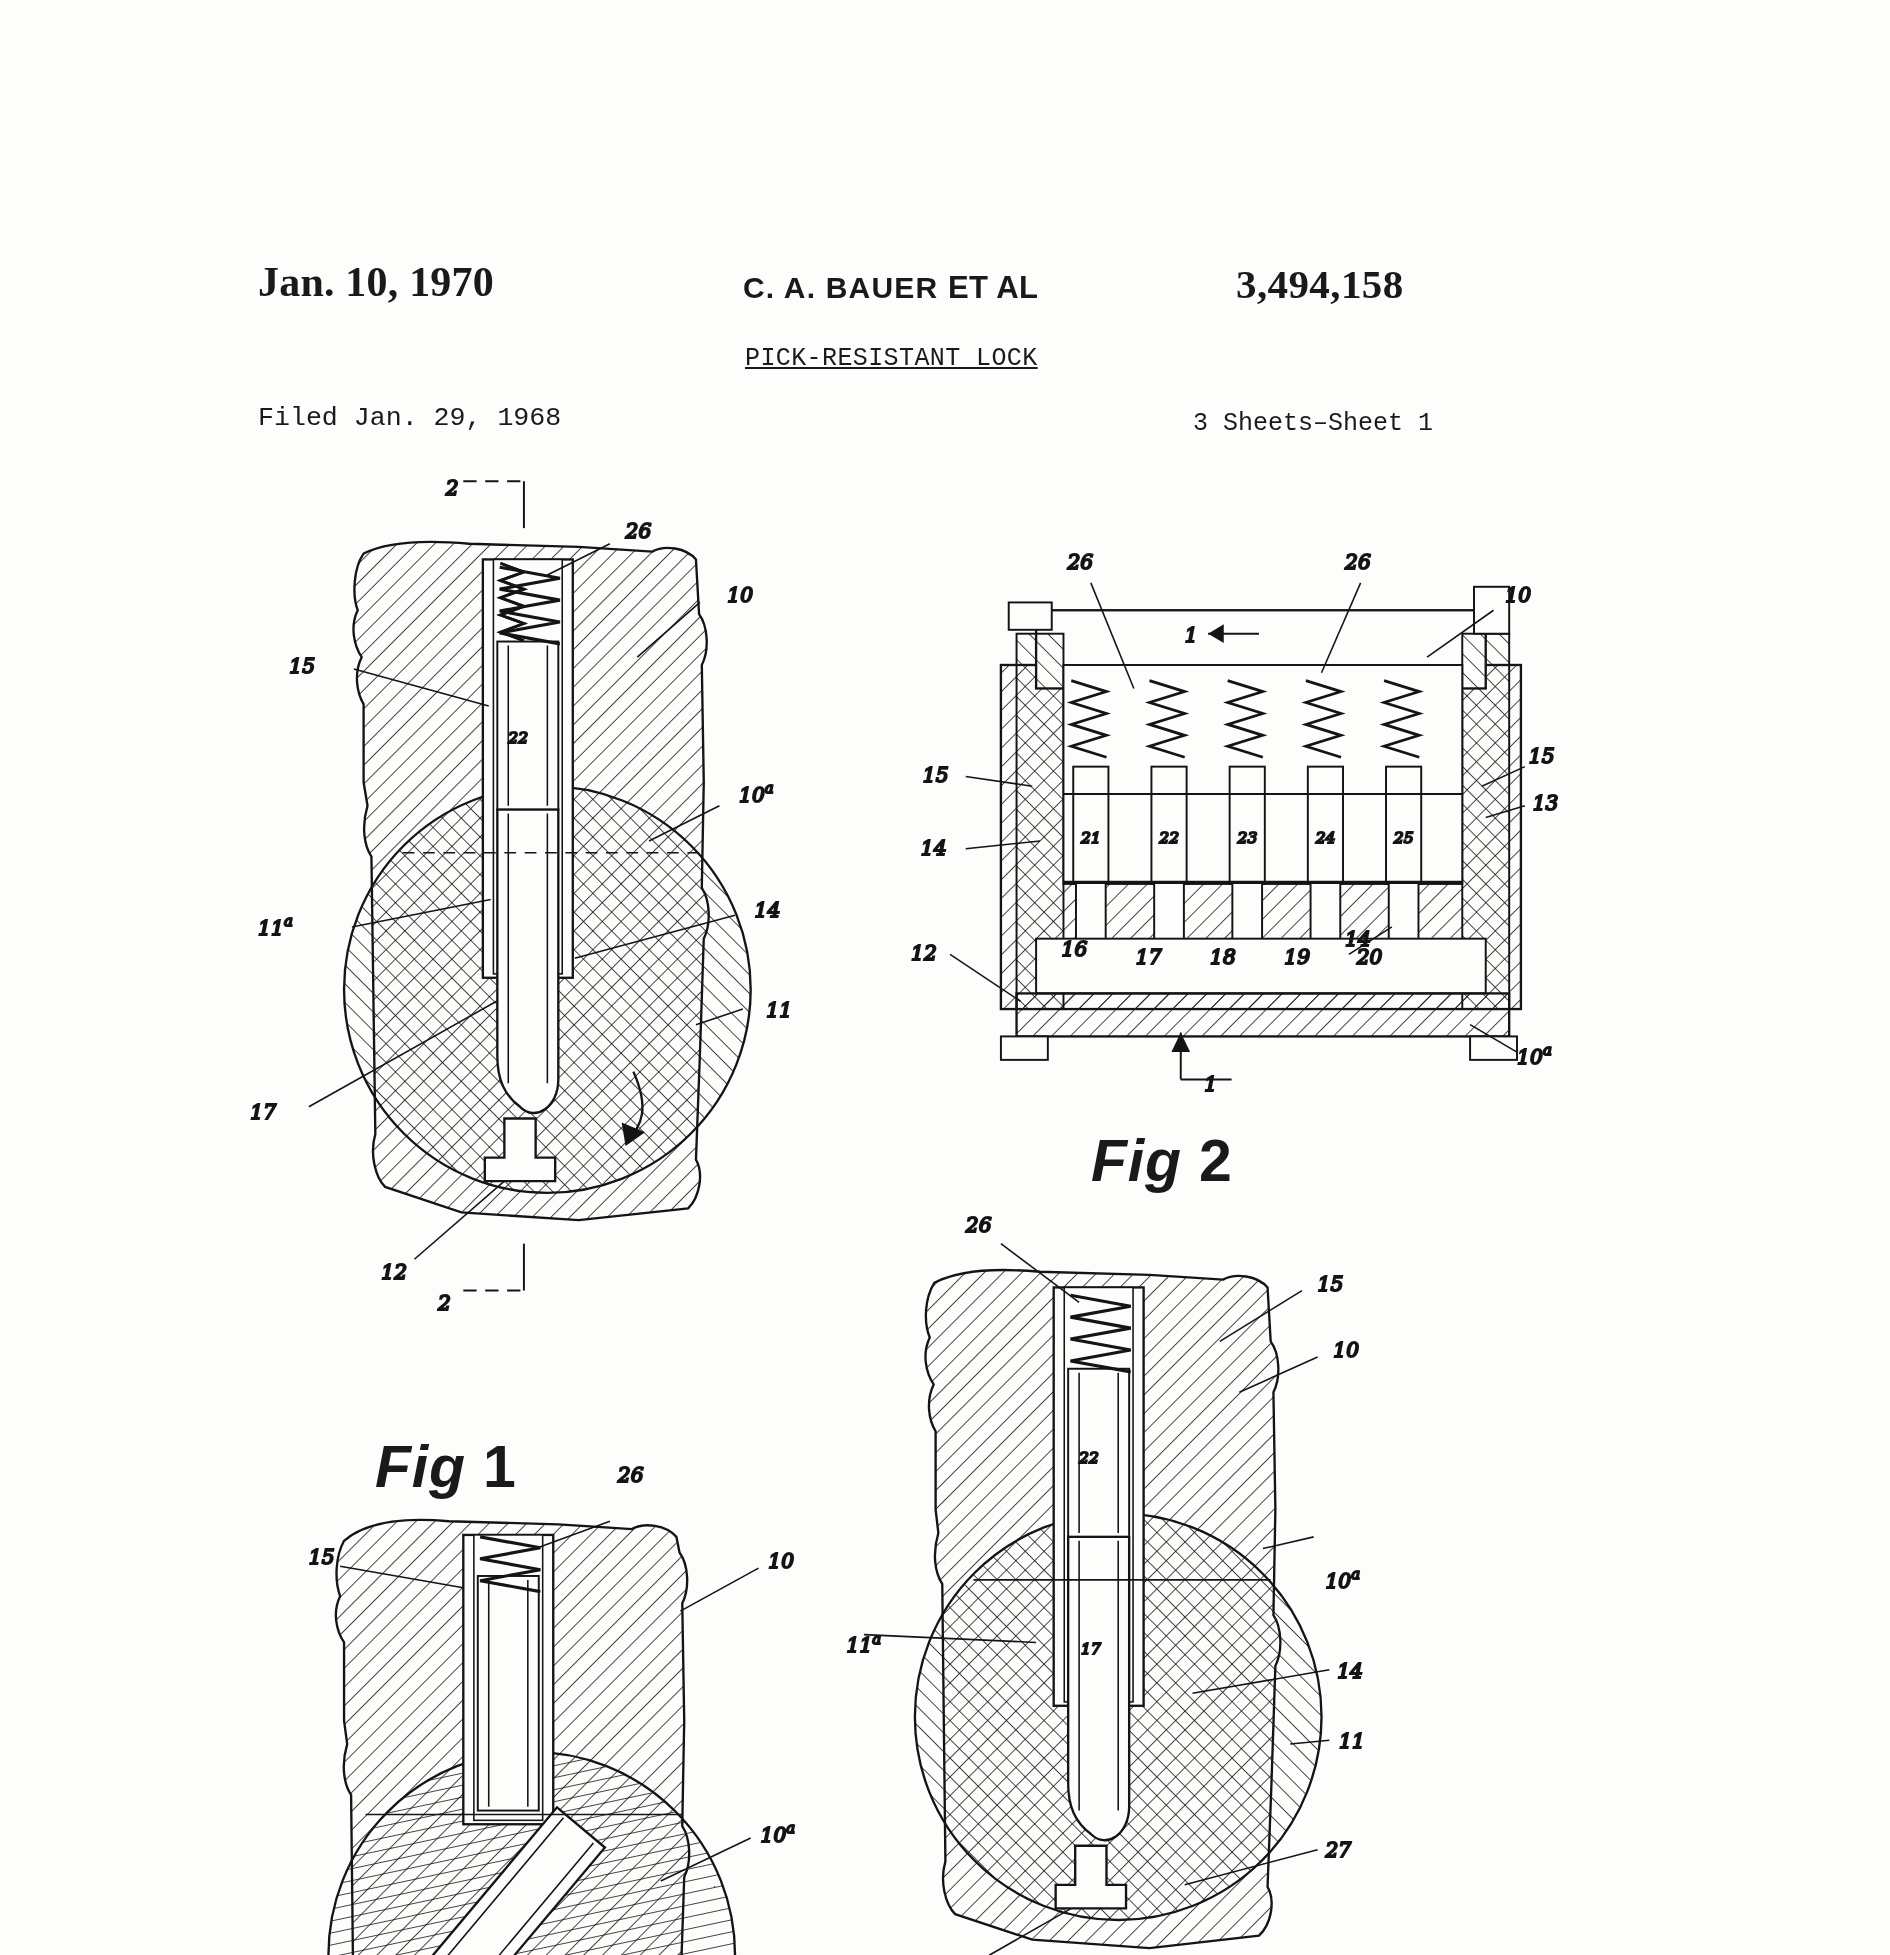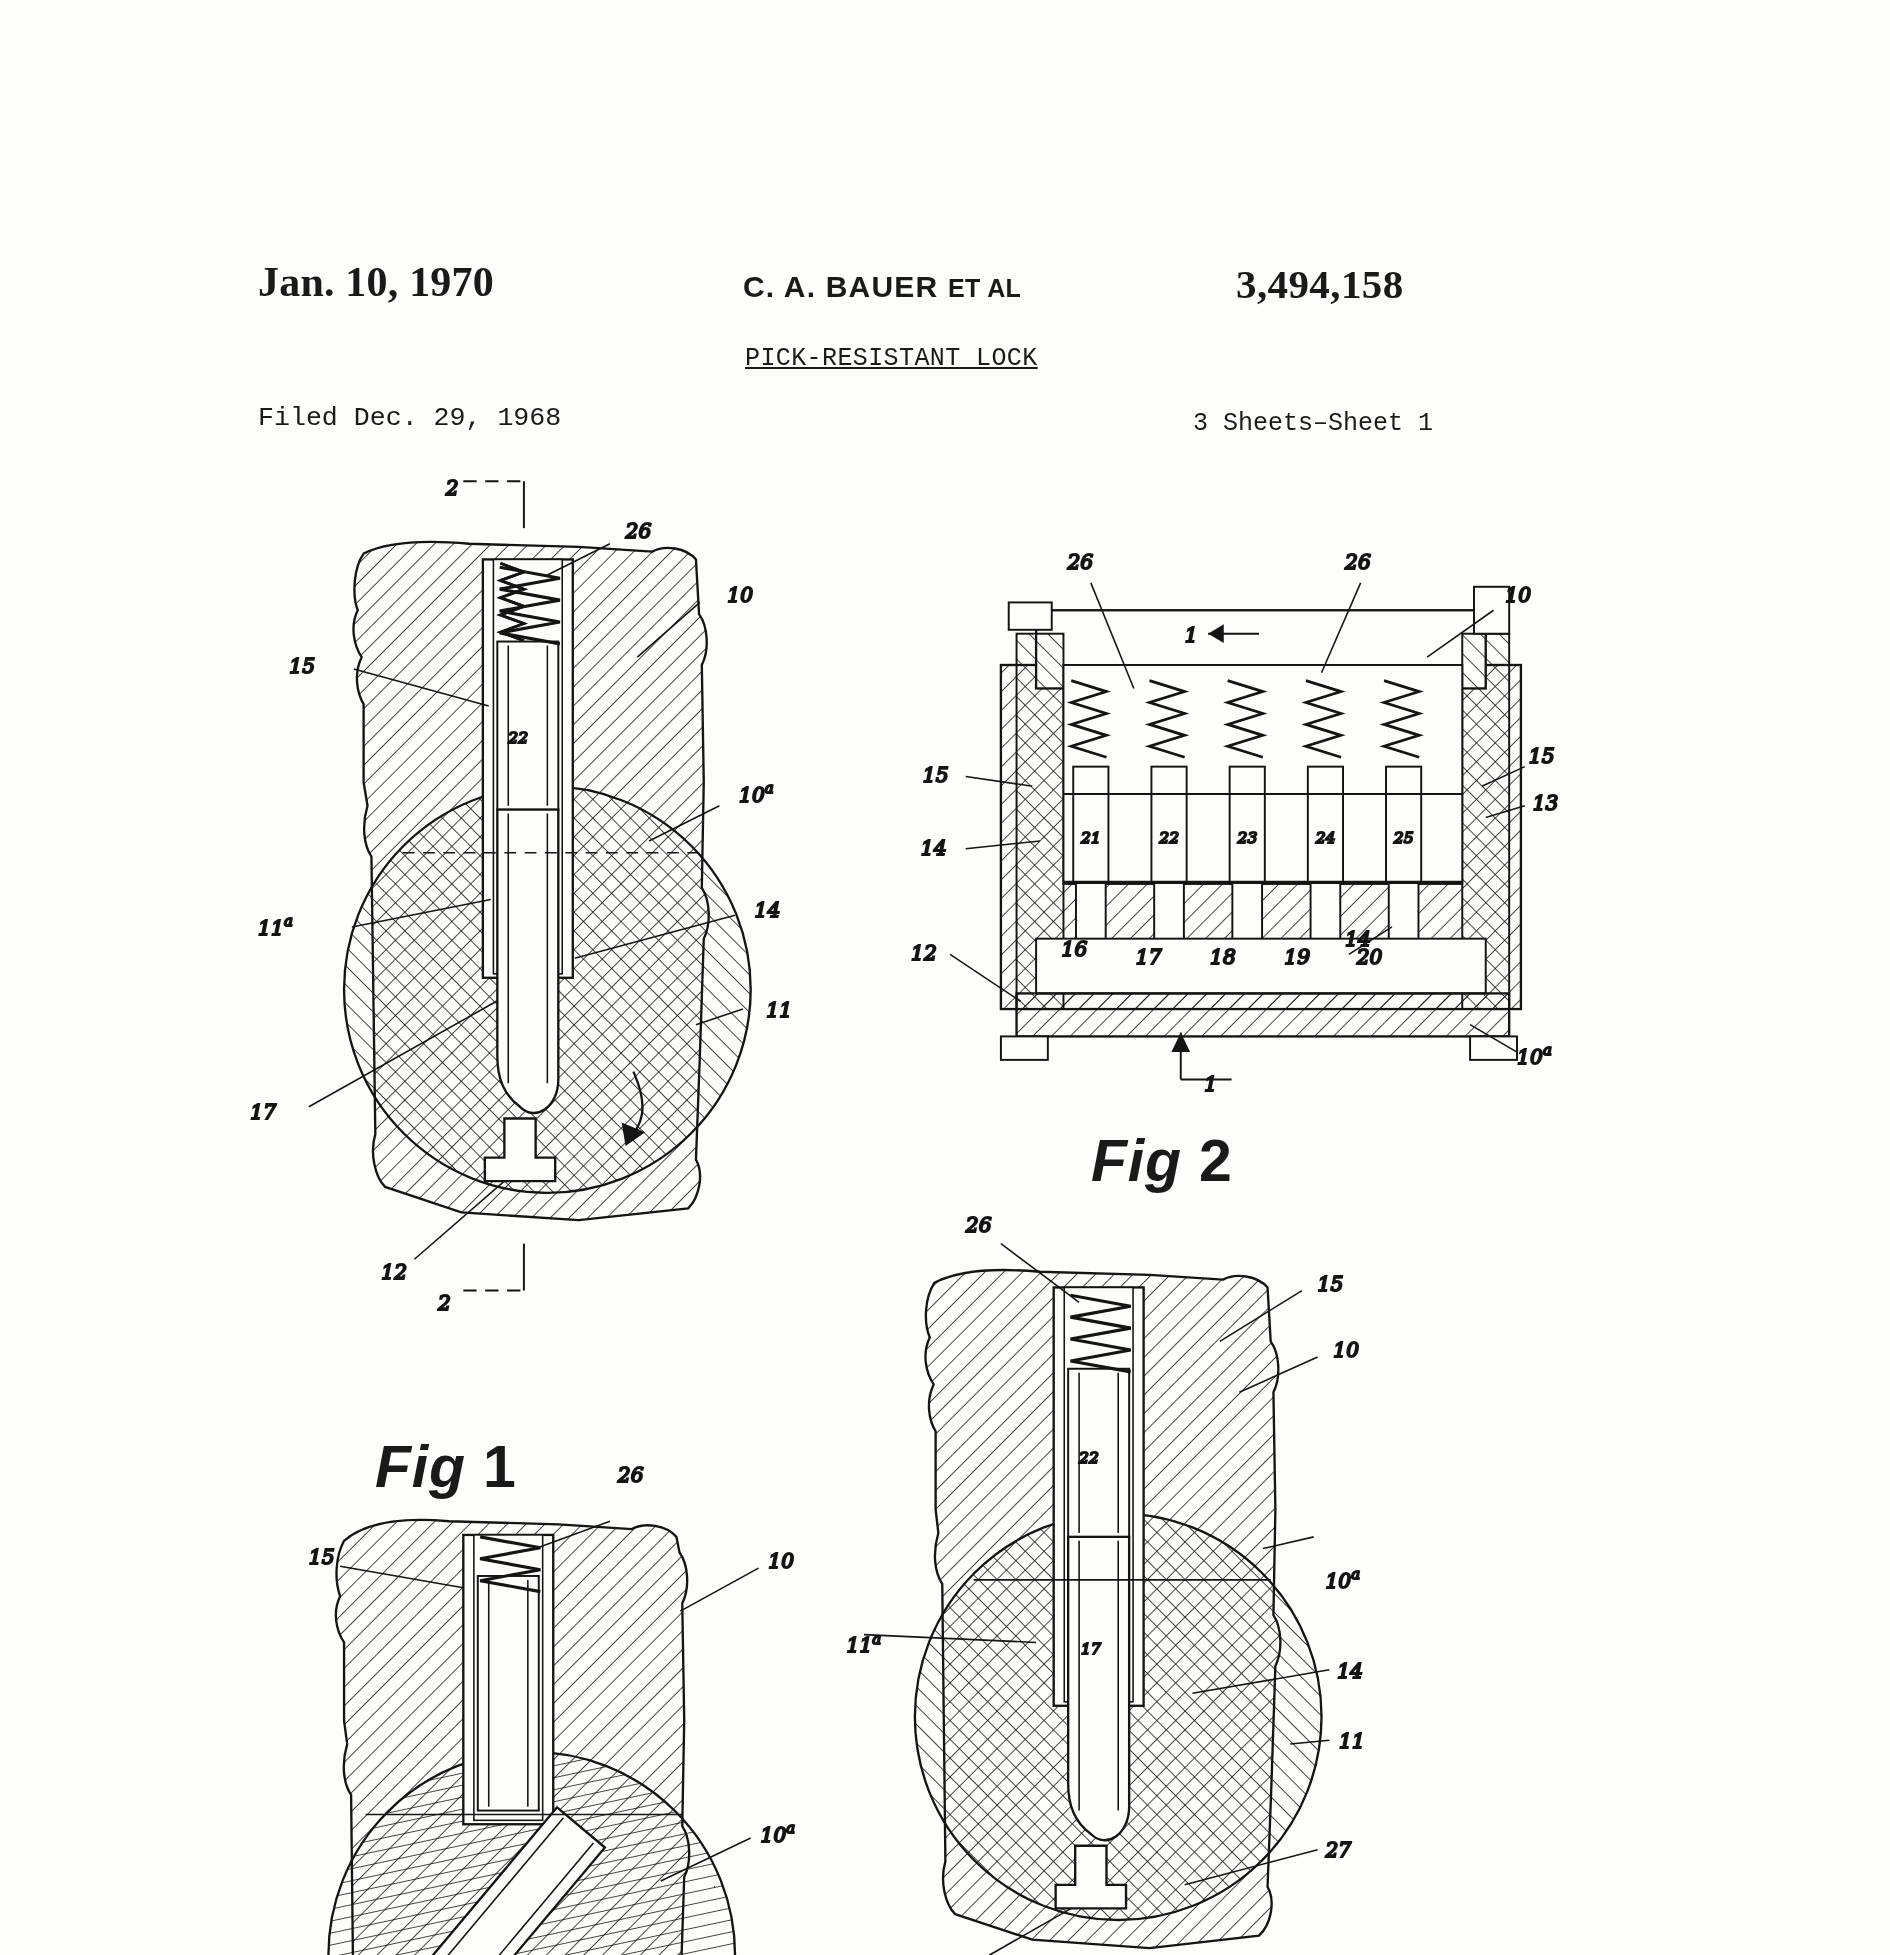--- a/index.html
+++ b/index.html
@@ -32,21 +32,21 @@
     position: absolute;
     left: 743px;
     top: 270px;
     font-family: "Liberation Sans", sans-serif;
     font-weight: bold;
     font-size: 30px;
     letter-spacing: 1.2px;
   }
   .hdr-authors .etal {
     font-weight: bold;
-    font-size: 25px;
+    font-size: 31px;
     letter-spacing: 0.4px;
   }
   .hdr-patno {
     position: absolute;
     left: 1236px;
     top: 260px;
     font-family: "Liberation Serif", serif;
     font-weight: bold;
     font-size: 41px;
     letter-spacing: 0.4px;
@@ -113,21 +113,21 @@
 
   <div class="hdr-authors">
     <span>C. A. BAUER</span>
     <span class="etal">ET AL</span>
   </div>
 
   <div class="hdr-patno">3,494,158</div>
 
   <div class="hdr-title">PICK-RESISTANT LOCK</div>
 
-  <div class="hdr-filed">Filed Dec. 29, 1968</div>
+  <div class="hdr-filed">Filed Jan. 29, 1968</div>
 
   <div class="hdr-sheets">3 Sheets–Sheet 1</div>
 
   <svg class="ovl" width="1890" height="2777" viewBox="0 0 4834 7101">
     <defs>
       <pattern id="hatchR" width="34" height="34" patternUnits="userSpaceOnUse" patternTransform="rotate(45)">
         <line x1="0" y1="0" x2="0" y2="34" stroke="#141414" stroke-width="4"></line>
       </pattern>
       <pattern id="hatchL" width="34" height="34" patternUnits="userSpaceOnUse" patternTransform="rotate(-45)">
         <line x1="0" y1="0" x2="0" y2="34" stroke="#141414" stroke-width="4"></line>

